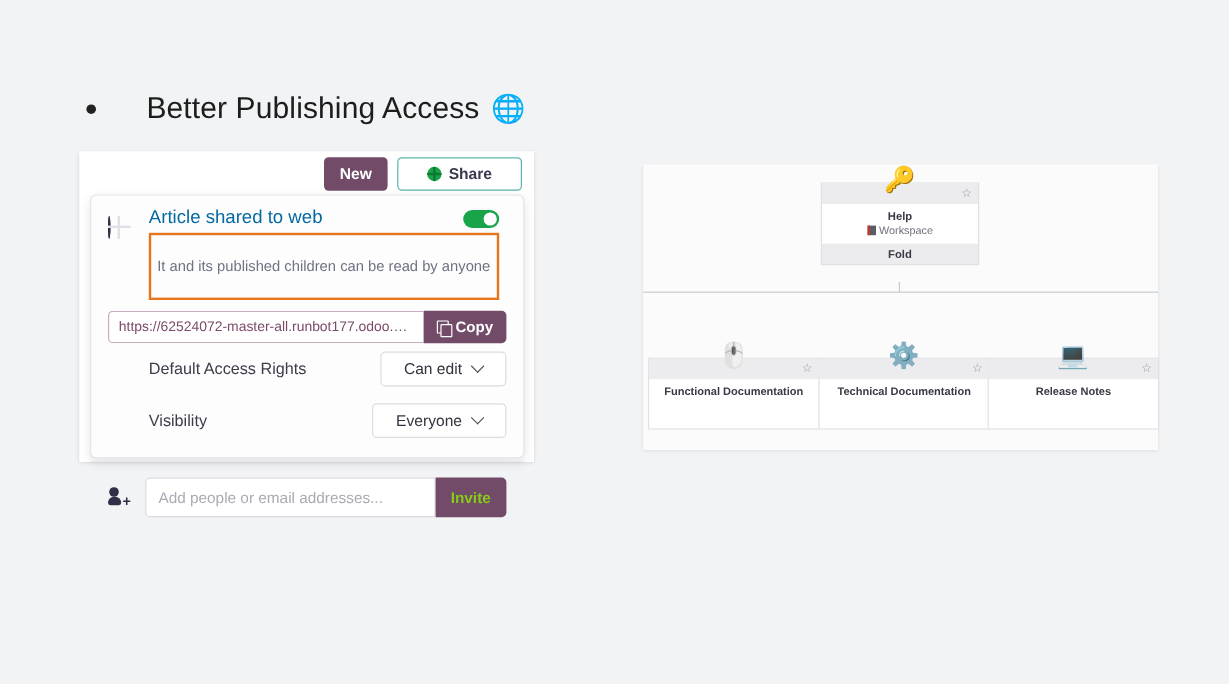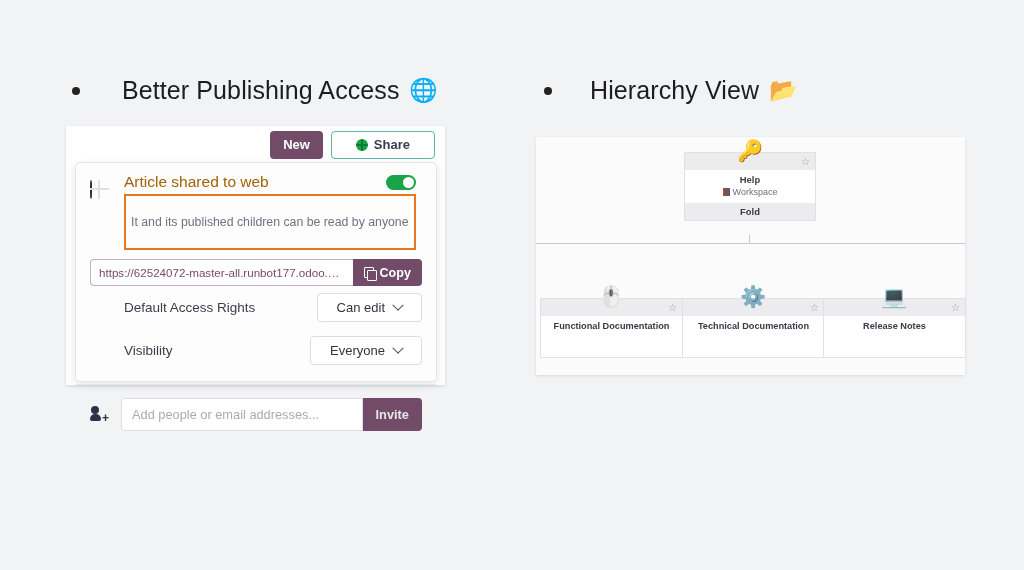--- a/index.html
+++ b/index.html
@@ -88,21 +88,21 @@
   .globe-dark::before {
     content: ""; position: absolute; left: 7px; top: -1px;
     width: 2px; height: 19px; background: #dfe0e8;
   }
   .globe-dark::after {
     content: ""; position: absolute; left: -1px; top: 7px;
     width: 19px; height: 2px; background: #dfe0e8;
   }
   .web-main { flex: 1 1 auto; min-width: 0; }
   .web-title-line { display: flex; align-items: center; justify-content: space-between; }
-  .web-title { font-size: 15.5px; color: #a16207; font-weight: 400; }
+  .web-title { font-size: 15.5px; color: #0369a1; font-weight: 400; }
   .toggle {
     width: 30px; height: 15px; border-radius: 9px;
     background: #19a44a; position: relative; margin-right: 6px;
   }
   .toggle::after {
     content: ""; position: absolute; right: 2px; top: 2px;
     width: 11px; height: 11px; border-radius: 50%; background: #fff;
   }
   .web-sub {
     margin-top: 3px;
@@ -200,21 +200,21 @@
     color: #2f3045; font-size: 12px; font-weight: 900; line-height: 8px;
   }
   .invite-input {
     flex: 1 1 auto; margin-left: 12px;
     border: 1px solid #dcdce2; border-radius: 4px 0 0 4px;
     background: #fff; padding: 8px 10px;
     font-size: 12.8px; color: #aaabb4;
     white-space: nowrap; overflow: hidden;
   }
   .btn-invite {
-    background: #714b67; color: #e5e5e5; border: none;
+    background: #714b67; color: #84cc16; border: none;
     border-radius: 0 4px 4px 0;
     font-size: 12.8px; font-weight: 700;
     padding: 9px 13px; flex: 0 0 auto;
   }
 
   
   #hier-shot {
     position: absolute; left: 536px; top: 137px;
     width: 429px; height: 238px;
     background: #fbfbfc;
@@ -282,25 +282,20 @@
 <body>
 
 <div class="slide">
 
   <div class="bullet-head" id="head-left">
     <span class="bullet-dot"></span>
     <span class="bullet-text">Better Publishing Access</span>
     <span class="bullet-emoji">🌐</span>
   </div>
 
-  <div class="bullet-head" id="head-right">
-    <span class="bullet-dot"></span>
-    <span class="bullet-text">Hierarchy View</span>
-    <span class="bullet-emoji">📂</span>
-  </div>
 
   <div id="share-shot">
     <div class="shot-topbar">
       <button class="btn-new">New</button>
       <button class="btn-share">
         <span class="globe-sm"></span>
         <span>Share</span>
       </button>
     </div>
   </div>

